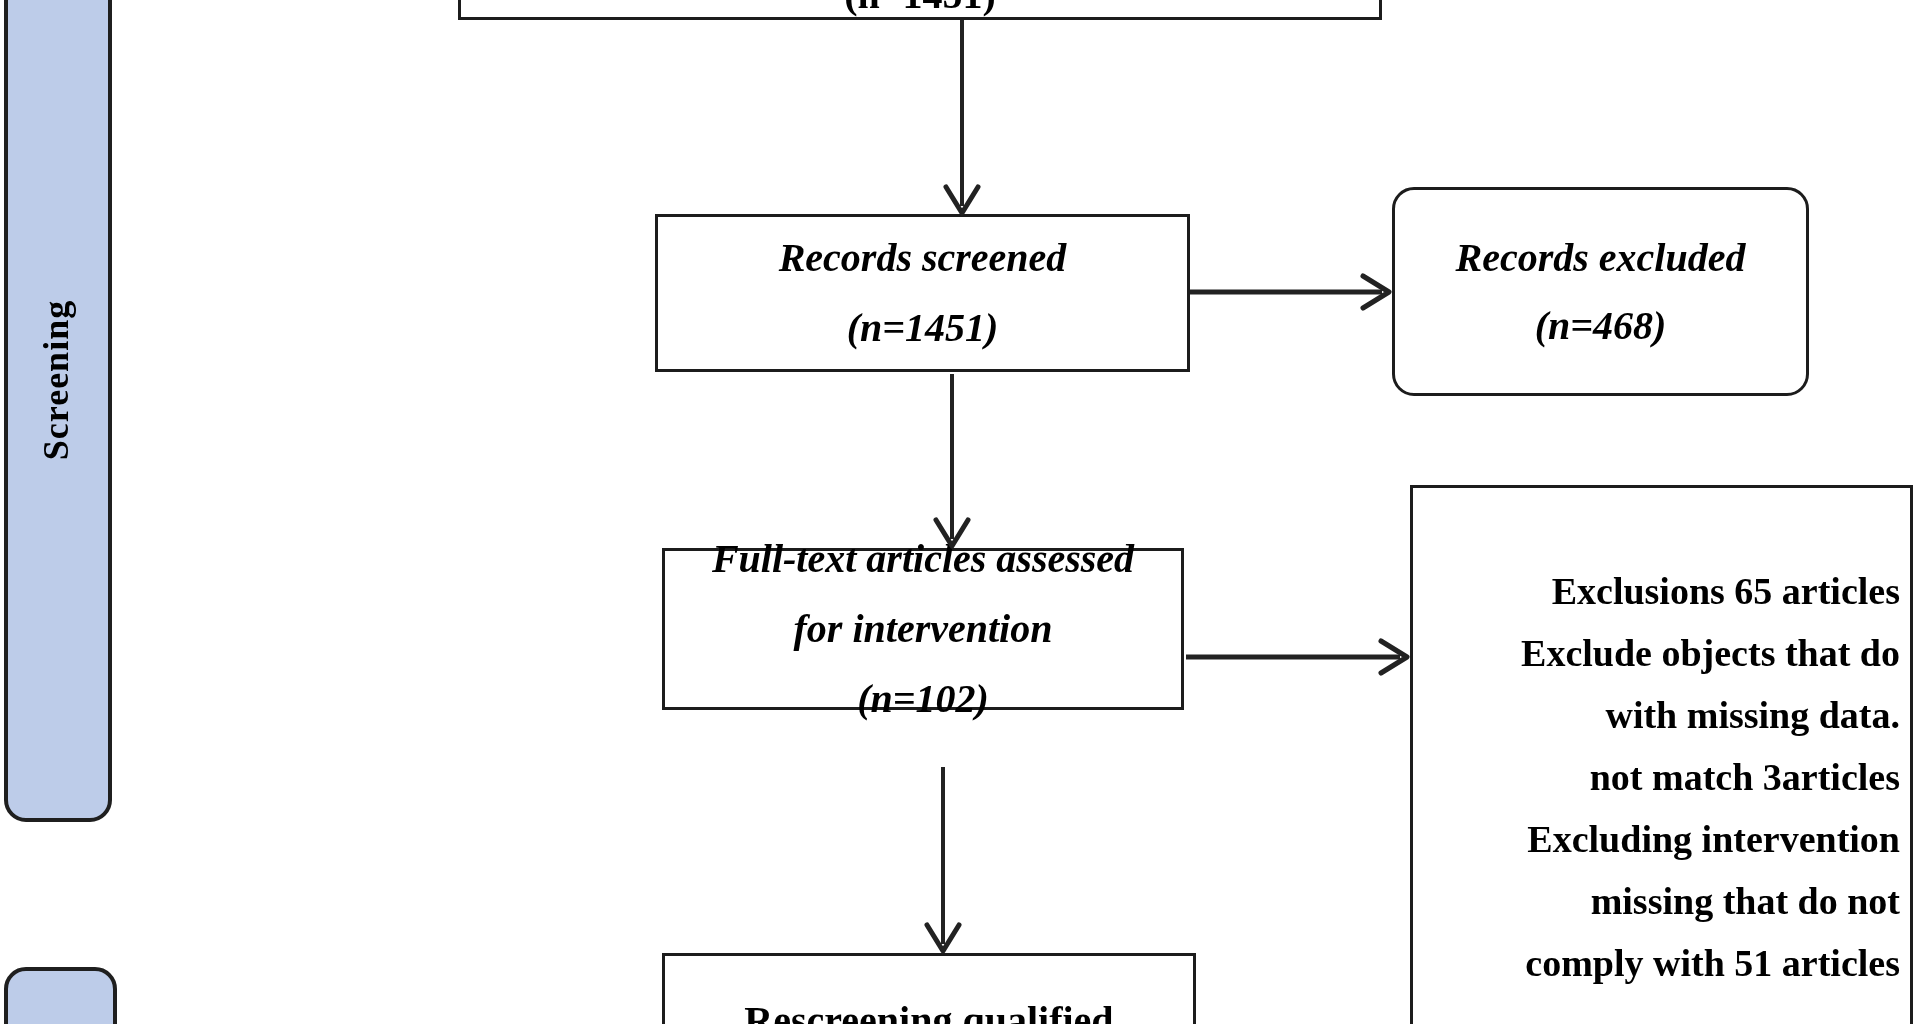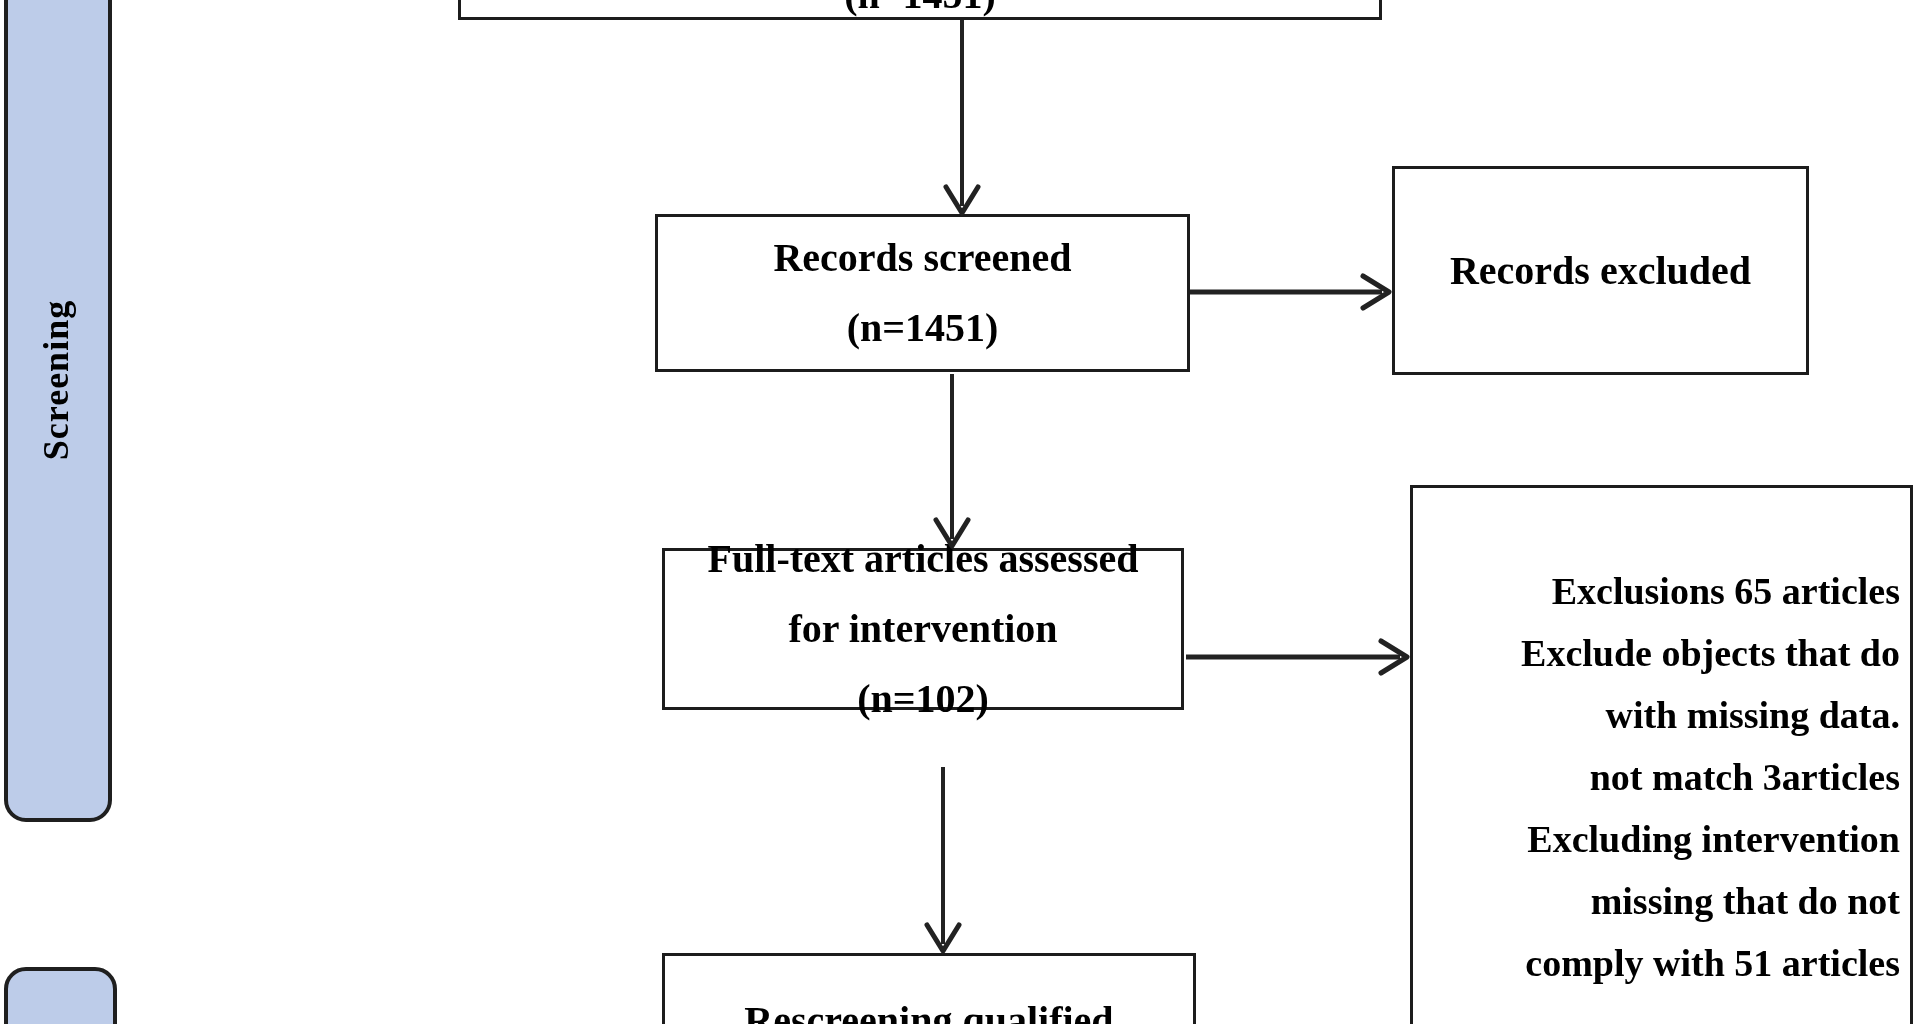--- a/index.html
+++ b/index.html
@@ -34,30 +34,31 @@
   .box{
     position:absolute;
     background:#ffffff;
     border:3px solid #1c1c1c;
     box-sizing:border-box;
   }
   .center-text{
     display:flex;flex-direction:column;
     align-items:center;justify-content:center;
     text-align:left;
+    font-style:italic;
   }
   .box .line{line-height:70px;font-size:40px;white-space:nowrap;}
   .box-identified{
     left:458px;top:-132px;width:924px;height:152px;
     display:flex;flex-direction:column;justify-content:flex-end;
     align-items:center;text-align:center;
   }
   .box-identified .line{line-height:44px;}
   .box-screened{left:655px;top:214px;width:535px;height:158px;}
-  .box-excluded{left:1392px;top:166px;width:417px;height:209px;}
+  .box-excluded{left:1392px;top:187px;width:417px;height:209px;border-radius:22px;}
   .box-excluded .line{line-height:68px;}
   .box-fulltext{left:662px;top:548px;width:522px;height:162px;}
   .box-exclusions{
     left:1410px;top:485px;width:503px;height:600px;
     padding:72px 10px 0 33px;
   }
   .box-exclusions .xline{
     line-height:62px;font-size:38px;white-space:nowrap;text-align:right;
   }
   .box-rescreening{
@@ -80,20 +81,21 @@
     <div class="line">(n=1451)</div>
   </div>
 
   <div class="box box-screened center-text">
     <div class="line">Records screened</div>
     <div class="line">(n=1451)</div>
   </div>
 
   <div class="box box-excluded center-text">
     <div class="line">Records excluded</div>
+    <div class="line">(n=468)</div>
   </div>
 
   <div class="box box-fulltext center-text">
     <div class="line">Full-text articles assessed</div>
     <div class="line">for intervention</div>
     <div class="line">(n=102)</div>
   </div>
 
   <div class="box box-exclusions">
     <div class="xline">Exclusions 65 articles</div>

